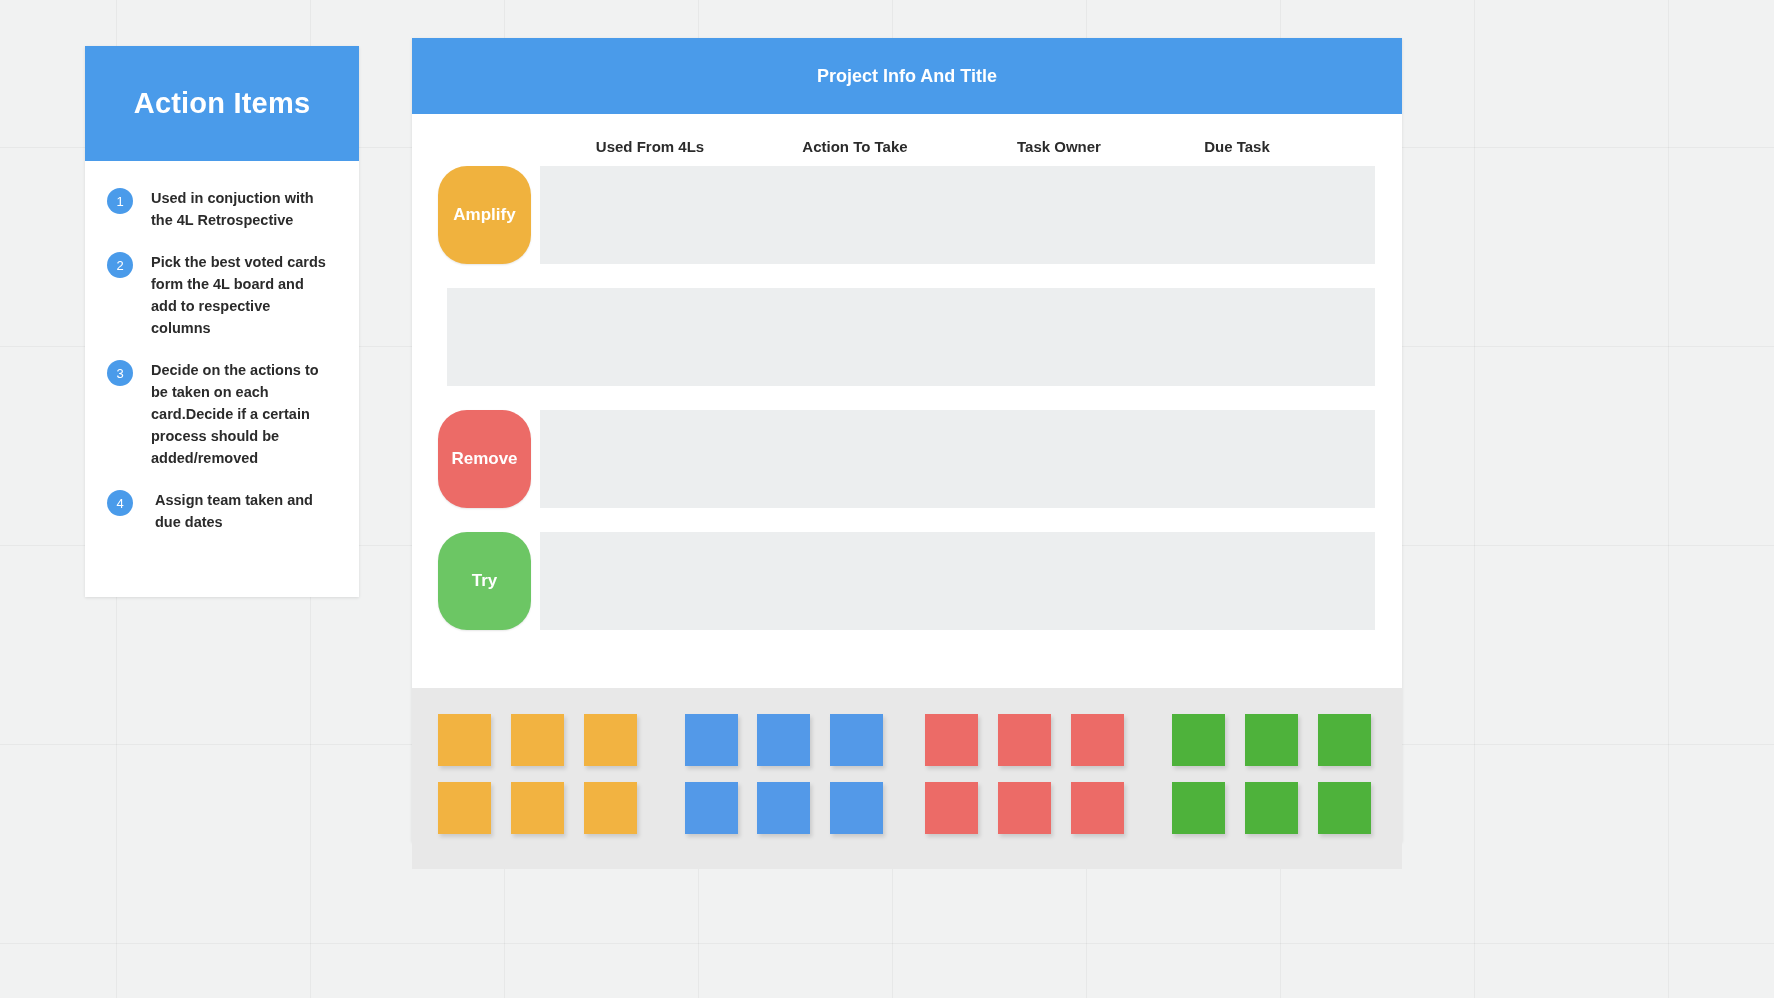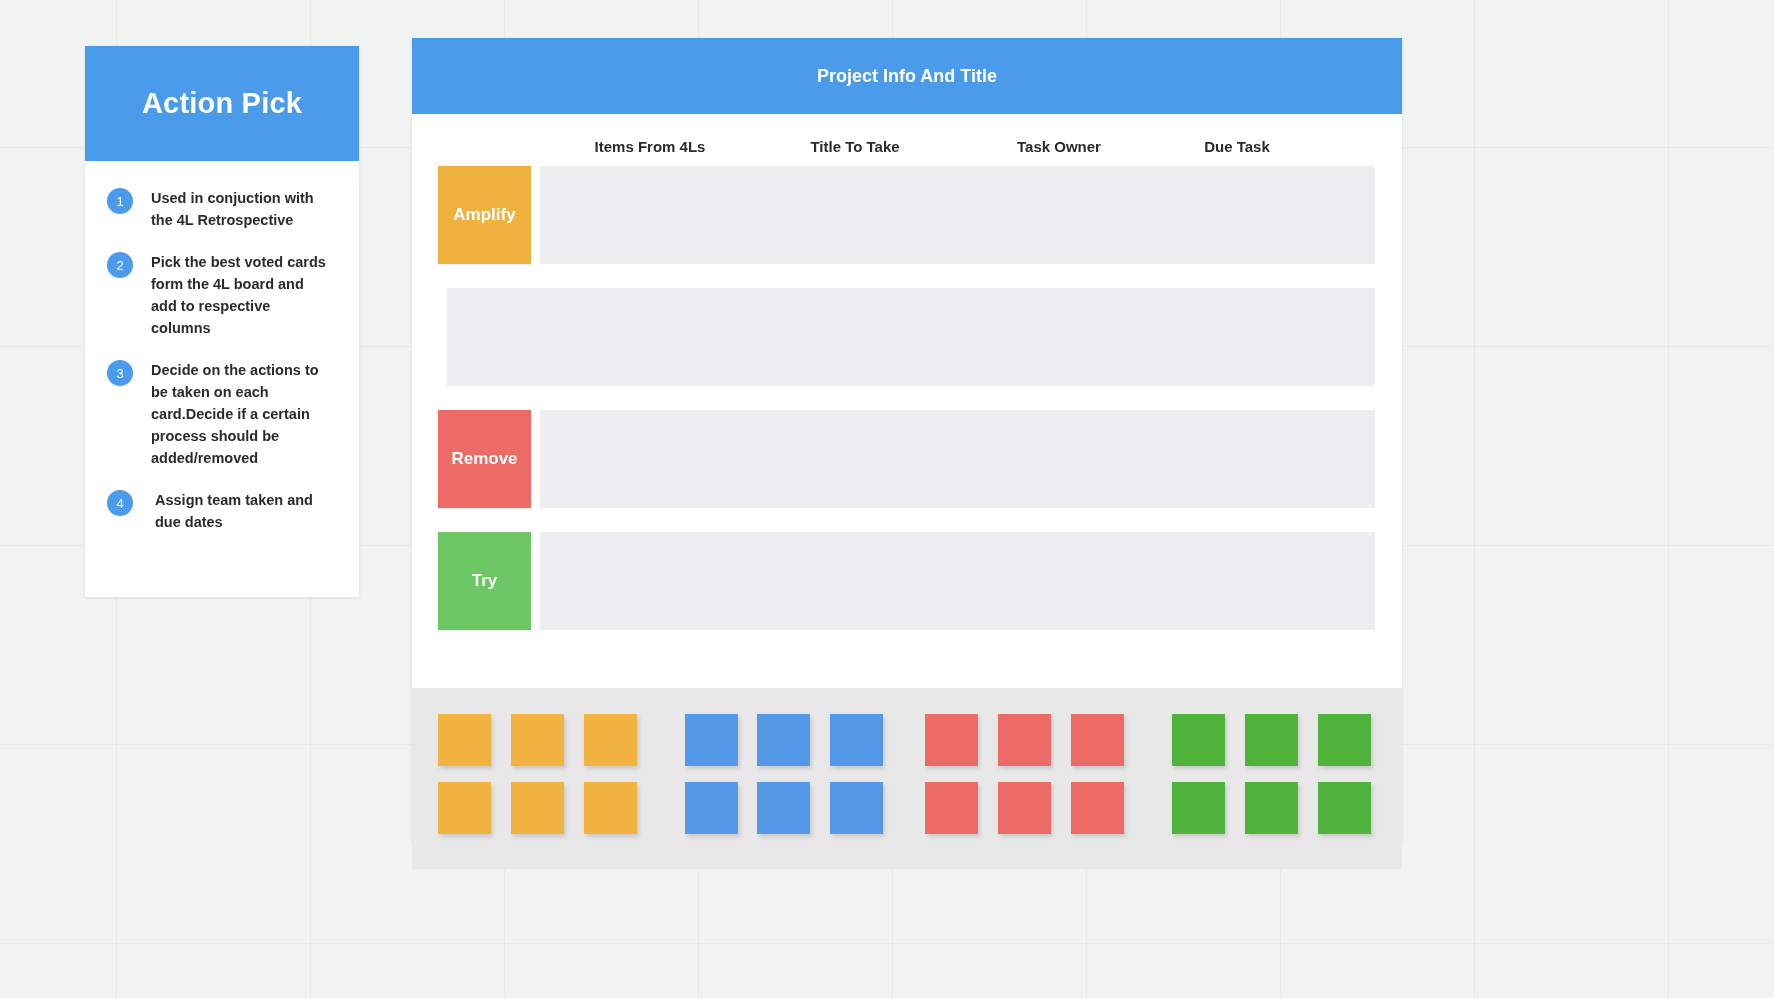--- a/index.html
+++ b/index.html
@@ -137,20 +137,21 @@
     flex: 0 0 auto;
     width: 93px;
     height: 98px;
     display: flex;
     align-items: center;
     justify-content: center;
     color: #ffffff;
     font-size: 17px;
     font-weight: bold;
     box-shadow: 0 1px 2px rgba(0,0,0,0.10);
+    border-radius: 29px;
   }
   .row-field {
     flex: 1 1 auto;
     height: 98px;
     margin-left: 9px;
     margin-right: 27px;
     background: #eceeef;
   }
 
   
@@ -169,21 +170,21 @@
     box-shadow: 2px 3px 4px rgba(0,0,0,0.13);
   }
 </style>
 </head>
 <body>
 
 <div id="canvas">
 
   <div id="action-panel">
     <div id="action-panel-header">
-      <div id="action-panel-title">Action Pick</div>
+      <div id="action-panel-title">Action Items</div>
     </div>
     <div id="action-list">
 
       <div class="action-item">
         <div class="action-badge">1</div>
         <div class="action-text">Used in conjuction with the 4L Retrospective</div>
       </div>
 
       <div class="action-item">
         <div class="action-badge">2</div>
@@ -202,22 +203,22 @@
 
     </div>
   </div>
 
   <div id="board-card">
     <div id="board-header">
       <div id="board-title">Project Info And Title</div>
     </div>
 
     <div id="board-columns">
-      <div class="col-head" style="left:238px">Items From 4Ls</div>
-      <div class="col-head" style="left:443px">Title To Take</div>
+      <div class="col-head" style="left:238px">Used From 4Ls</div>
+      <div class="col-head" style="left:443px">Action To Take</div>
       <div class="col-head" style="left:647px">Task Owner</div>
       <div class="col-head" style="left:825px">Due Task</div>
     </div>
 
     <div id="board-rows">
 
       <div class="board-row">
         <div class="row-label" style="background:#f0b23e">Amplify</div>
         <div class="row-field"></div>
       </div>

